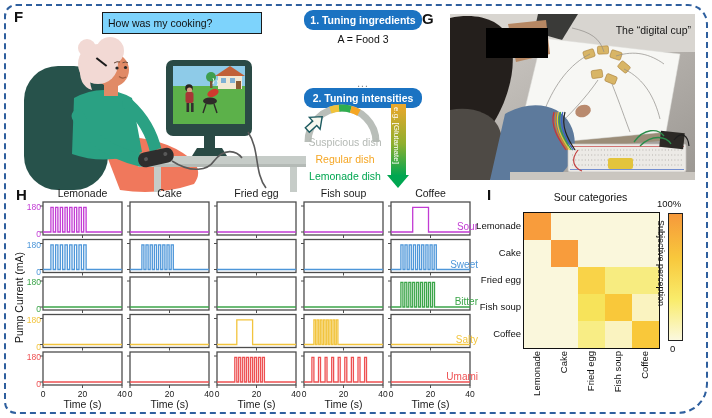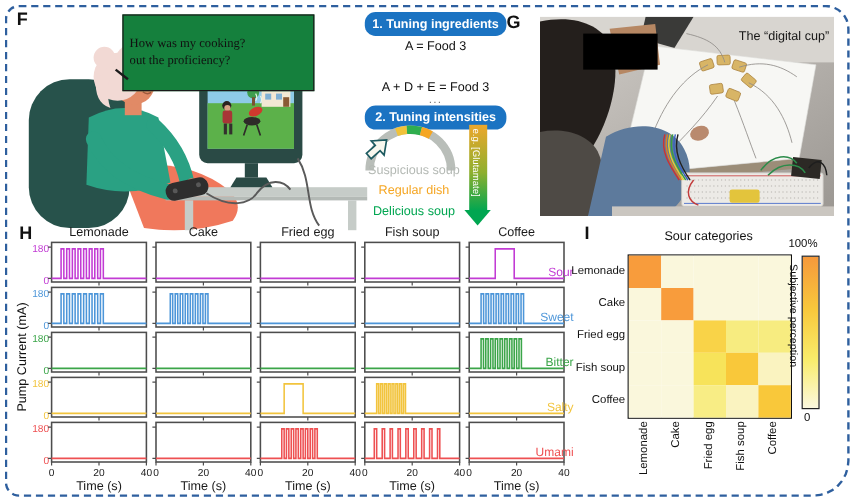--- a/index.html
+++ b/index.html
@@ -3,21 +3,21 @@
 <meta charset="utf-8">
 <style>
   html,body{margin:0;padding:0;background:#fff;}
   .figure{position:relative;width:712px;height:418px;background:#fff;
     font-family:"Liberation Sans",sans-serif;overflow:hidden;}
   .fig-border{position:absolute;inset:4px;border:2px dashed #2e5f9e;
     border-radius:12px 20px 30px 12px;pointer-events:none;}
   .plabel{position:absolute;font-weight:bold;font-size:15px;color:#111;}
   
   .bubble{position:absolute;left:102px;top:12px;width:148px;border:1.5px solid #1a1a1a;
-    background:#15803d;padding:17px 5px;font-size:10.5px;line-height:14px;color:#111;font-family:Liberation Serif, serif;}
+    background:#7dd3fc;padding:3px 5px;font-size:10.5px;line-height:14px;color:#111;}
   .bubble-tail{position:absolute;left:95px;top:61px;width:13px;height:2px;background:#1a1a1a;
     transform:rotate(38deg);}
   .badge{position:absolute;left:304px;width:118px;height:20px;border-radius:9px;color:#fff;
     font-size:10.5px;font-weight:bold;display:flex;align-items:center;justify-content:center;}
   .eq{position:absolute;left:300px;width:126px;text-align:center;font-size:10.5px;color:#111;}
   .ellipsis{position:absolute;left:300px;top:78px;width:126px;text-align:center;
     font-size:10px;color:#777;letter-spacing:1px;}
   .dish{position:absolute;left:296px;width:98px;text-align:center;font-size:10.5px;font-weight:500;}
   .glu-bar{position:absolute;left:391px;top:104px;width:15px;height:72px;
     background:linear-gradient(to bottom,#eda72b 0%,#8faf2e 55%,#00a651 100%);}
@@ -124,43 +124,41 @@
         <circle cx="138" cy="137" r="2" fill="#585858"></circle>
         <circle cx="158" cy="136" r="2" fill="#585858"></circle>
       </g>
       <path d="M164,141 C184,154 200,150 206,141 C216,128 228,130 234,138" stroke="#5a5a5a" stroke-width="1.6" fill="none"></path>
       <path d="M240,112 C252,130 246,152 258,168" stroke="#5a5a5a" stroke-width="1.6" fill="none"></path>
     </g>
   </svg>
 
   <div class="bubble">
     <div>How was my cooking?</div>
-    <div>out the proficiency?</div>
   </div>
   <div class="bubble-tail"></div>
 
   <div class="badge" id="badge1" style="top: 10px; background: rgb(27, 115, 194);">1. Tuning ingredients</div>
   <div class="eq" style="top:33px;">A = Food 3</div>
-  <div class="eq" style="top:67px;">A + D + E = Food 3</div>
   <div class="ellipsis">...</div>
   <div class="badge" id="badge2" style="top: 88px; background: rgb(27, 115, 194);">2. Tuning intensities</div>
 
   <svg width="90" height="42" viewBox="0 0 90 42" style="position:absolute;left:298px;top:102px;">
     <path d="M10,40 A34,34 0 0 1 78,40" stroke="#b9beb9" stroke-width="7" fill="none"></path>
     <path d="M41,6.2 A34,34 0 0 1 52.8,7.3" stroke="#2fae4e" stroke-width="7" fill="none"></path>
     <path d="M52.8,7.3 A34,34 0 0 1 61,10.6" stroke="#f5a623" stroke-width="7" fill="none"></path>
     <path d="M32.4,8.1 A34,34 0 0 1 41,6.2" stroke="#f0c23a" stroke-width="7" fill="none"></path>
     <g transform="rotate(-42 16 22)">
       <path d="M7,19 h10 v-5 l10,8 -10,8 v-5 h-10 z" fill="#f7f7ee" stroke="#1c5a60" stroke-width="1.4"></path>
     </g>
   </svg>
   <div id="dish-labels">
-      <div class="dish" style="top: 136px; color: rgb(180, 185, 180);">Suspicious soup</div>
+      <div class="dish" style="top: 136px; color: rgb(180, 185, 180);">Suspicious dish</div>
       <div class="dish" style="top: 153px; color: rgb(245, 166, 35);">Regular dish</div>
-      <div class="dish" style="top: 170px; color: rgb(0, 166, 81);">Delicious soup</div>
+      <div class="dish" style="top: 170px; color: rgb(0, 166, 81);">Lemonade dish</div>
     </div>
 
   <div class="glu-bar"></div>
   <div class="glu-head"></div>
   <span class="glu-text">e.g. [Glutamate]</span>
 
   <div class="plabel" style="left:422px;top:10px;">G</div>
 
   <svg width="245" height="166" viewBox="0 0 245 166" style="position:absolute;left:450px;top:14px;">
     <defs>

